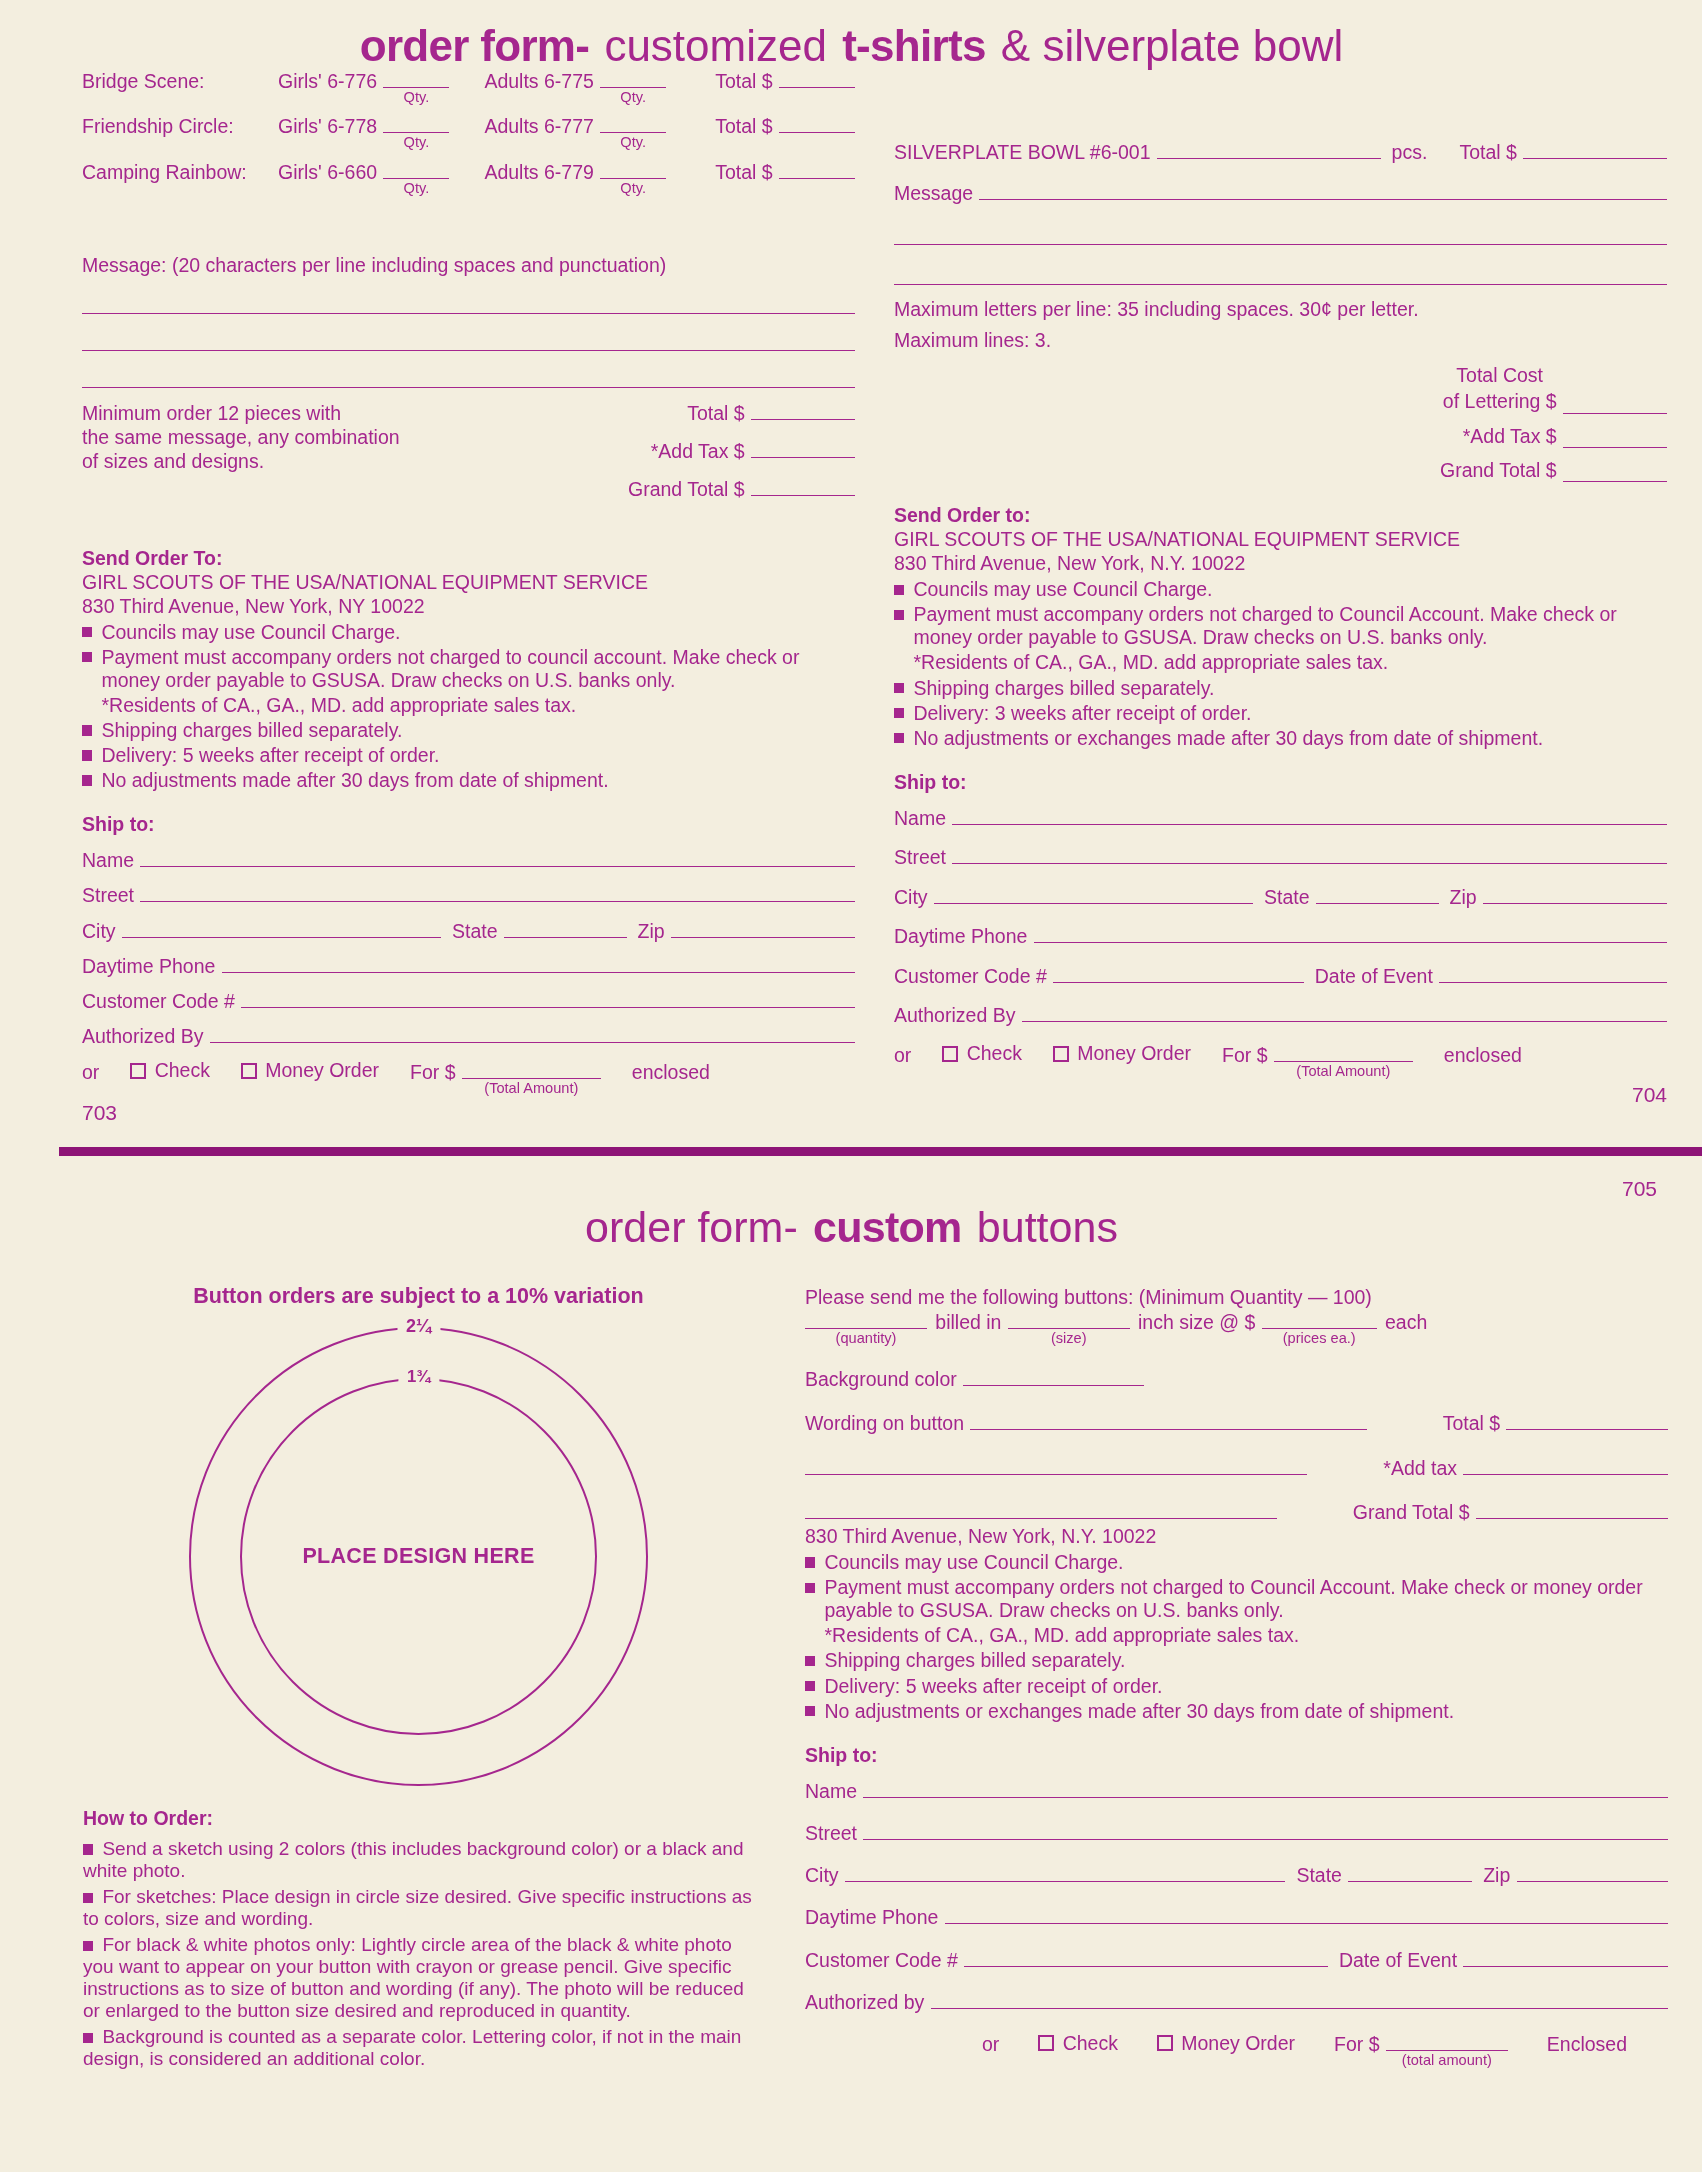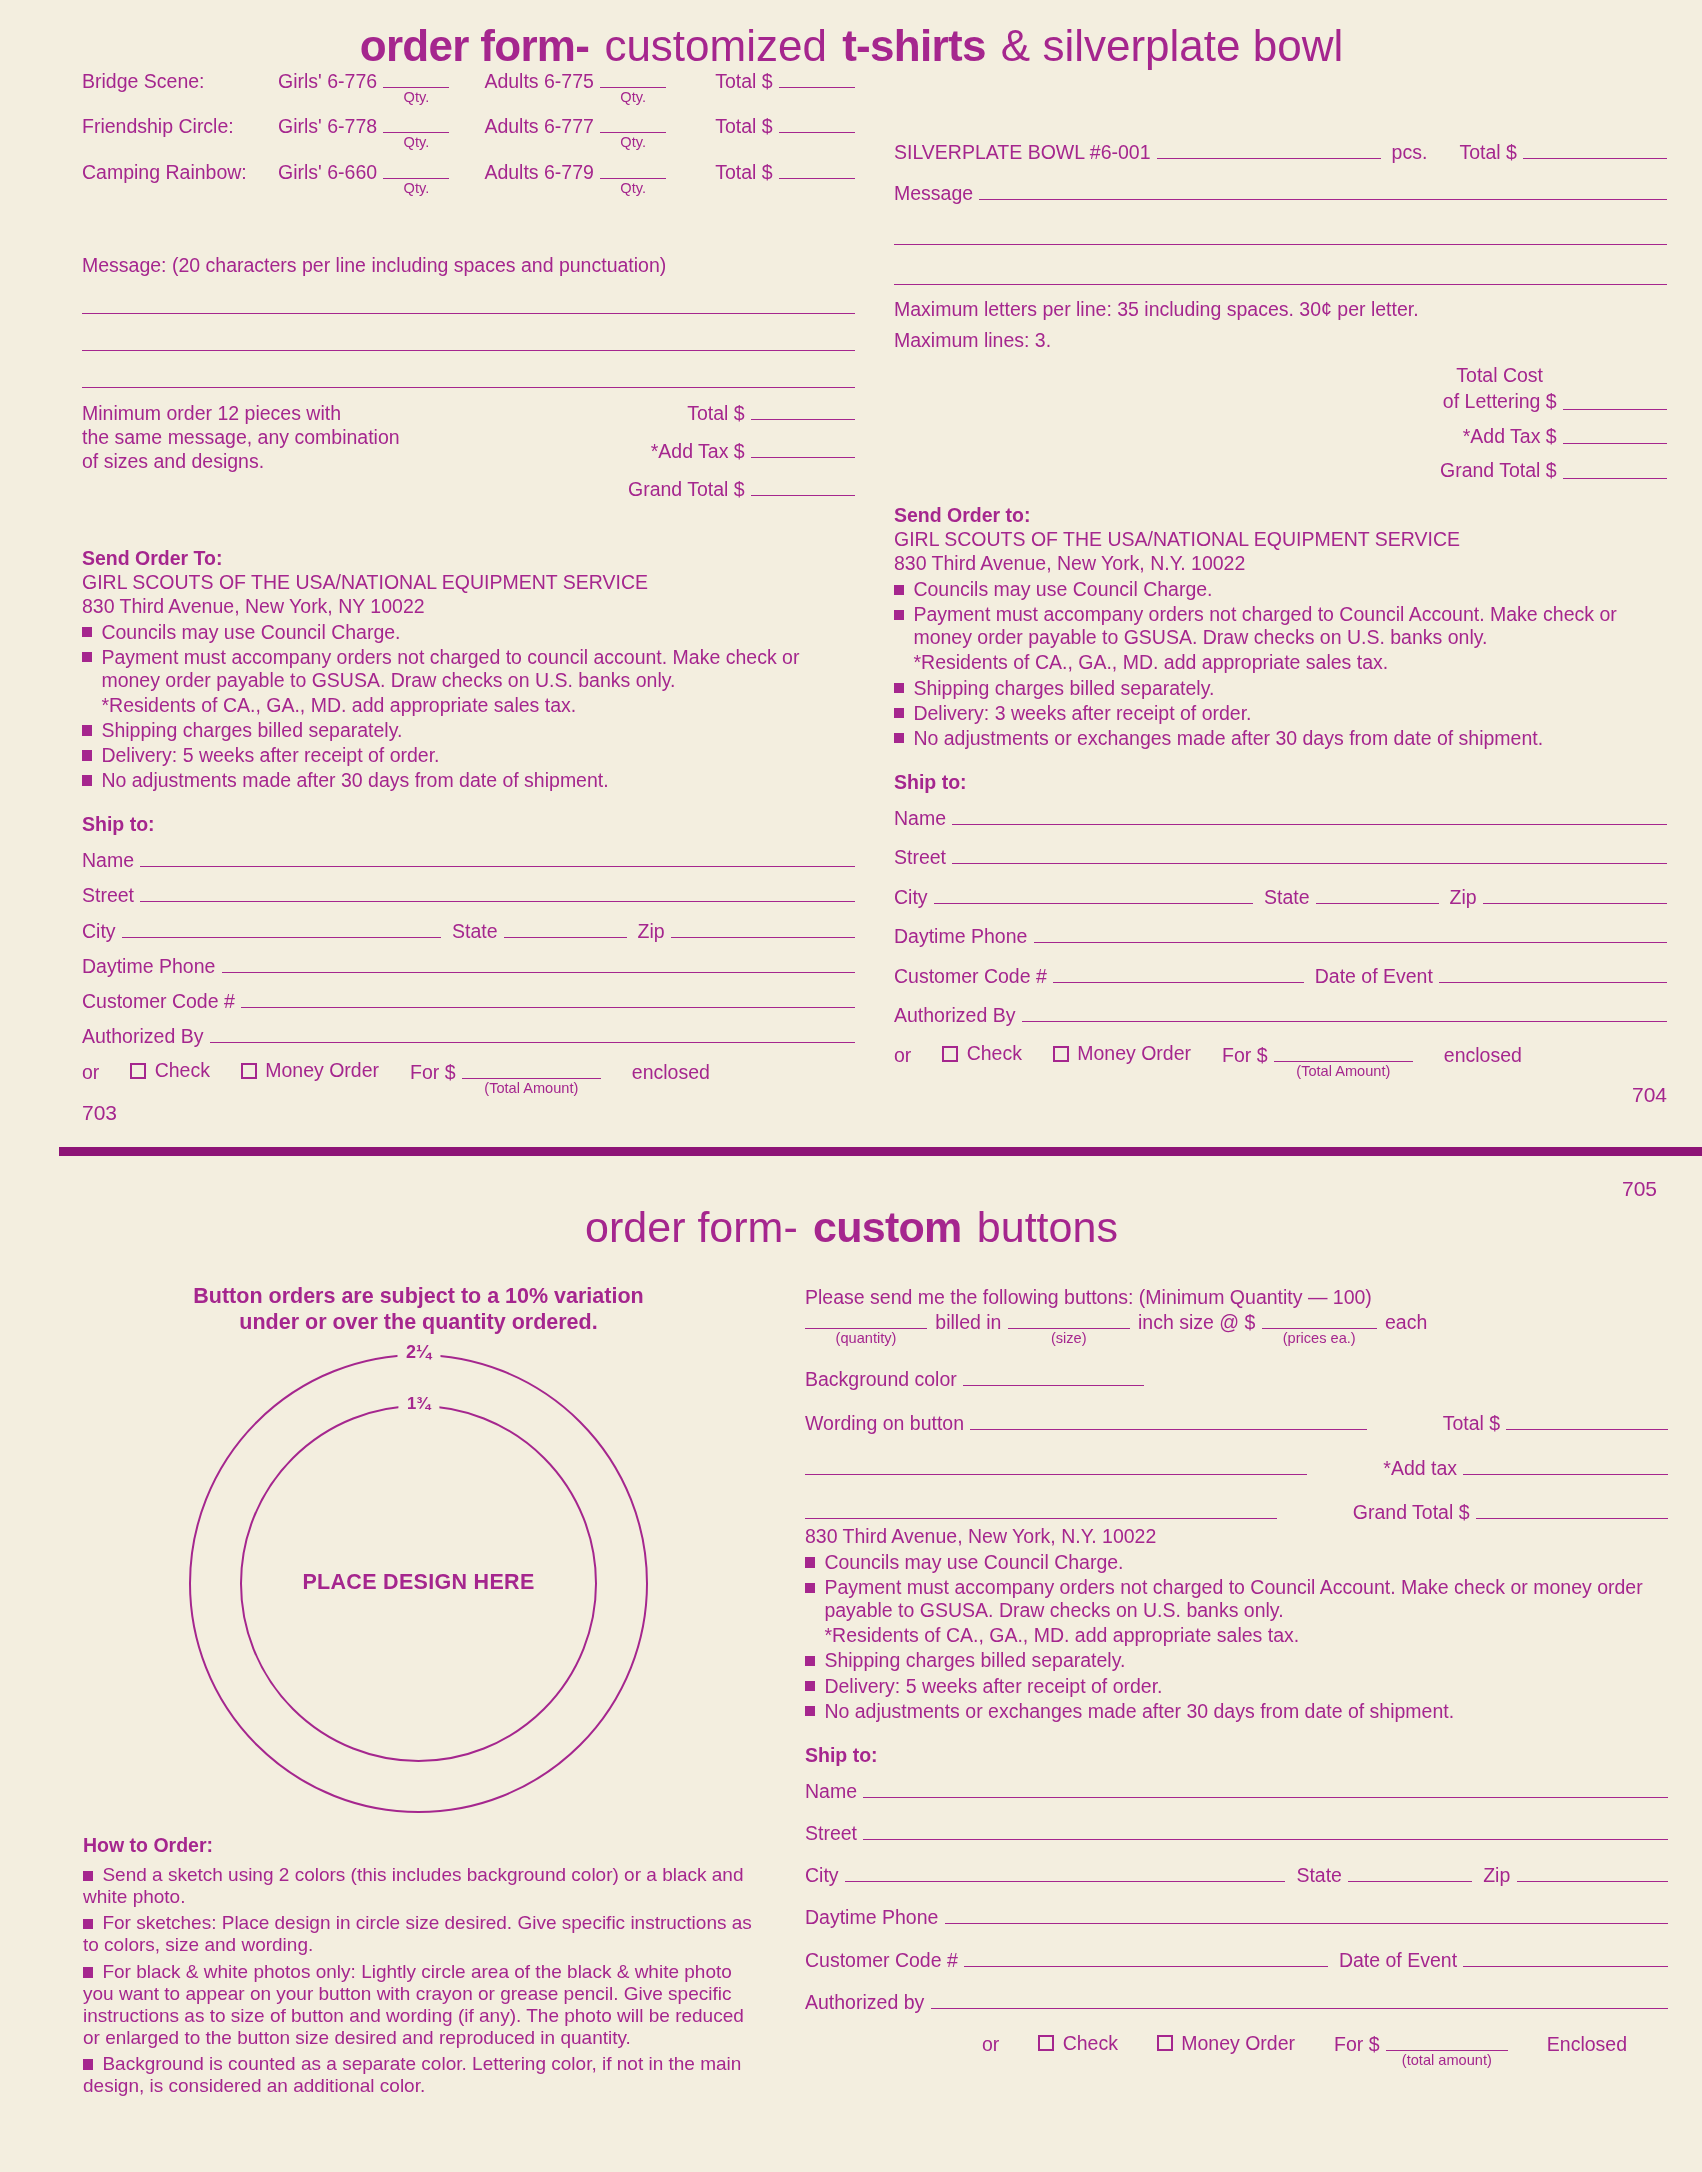--- a/index.html
+++ b/index.html
@@ -74,21 +74,21 @@
 
   .checkrow{display:flex;align-items:baseline;gap:31px;margin-top:5.6px;}
   .cbgrp{display:inline-flex;align-items:center;gap:8.3px;}
   .cb{display:inline-block;width:16px;height:16px;border:2.1px solid var(--ink);background:transparent;}
   .fgrp{display:inline-flex;align-items:baseline;}
   .fnum{font-size:21px;margin-top:15.3px;}
   .fnum.r{text-align:right;}
 
   
   .bowlTots{margin:8.3px 0 0 auto;width:431px;}
-  .btr{display:flex;justify-content:flex-end;align-items:flex-start;margin-bottom:11px;}
+  .btr{display:flex;justify-content:flex-end;align-items:flex-end;margin-bottom:11px;}
   .btr.first{padding-right:124px;margin-bottom:2.8px;}
   .blank-ln{border-bottom:1.4px solid var(--ink);height:40px;}
   .notes div{line-height:31px;}
 
   
   .varnote{font-weight:700;text-align:center;font-size:21.5px;line-height:26.4px;}
   .circlewrap{position:relative;width:459px;height:459px;margin:18px auto 0;}
   .circ{position:absolute;border:2.1px solid var(--ink);border-radius:50%;}
   .circ.outer{inset:0;}
   .circ.inner{inset:51px;}
@@ -415,21 +415,20 @@
   <div class="divider"></div>
   <div class="pn705">705</div>
 
   <h2 class="tt title-bottom" style="margin:0;font-weight:normal;">
     <span>order form-</span><span class="bold">custom</span><span>buttons</span>
   </h2>
 
   <div class="c705L">
     <div class="varnote">
       <div>Button orders are subject to a 10% variation</div>
-      <div>under or over the quantity ordered.</div>
     </div>
 
     <div class="circlewrap">
       <div class="circ outer"></div>
       <div class="circ inner"></div>
       <span class="sizelbl a">2¼</span>
       <span class="sizelbl bsz">1¾</span>
       <span class="placetext">PLACE DESIGN HERE</span>
     </div>
 

